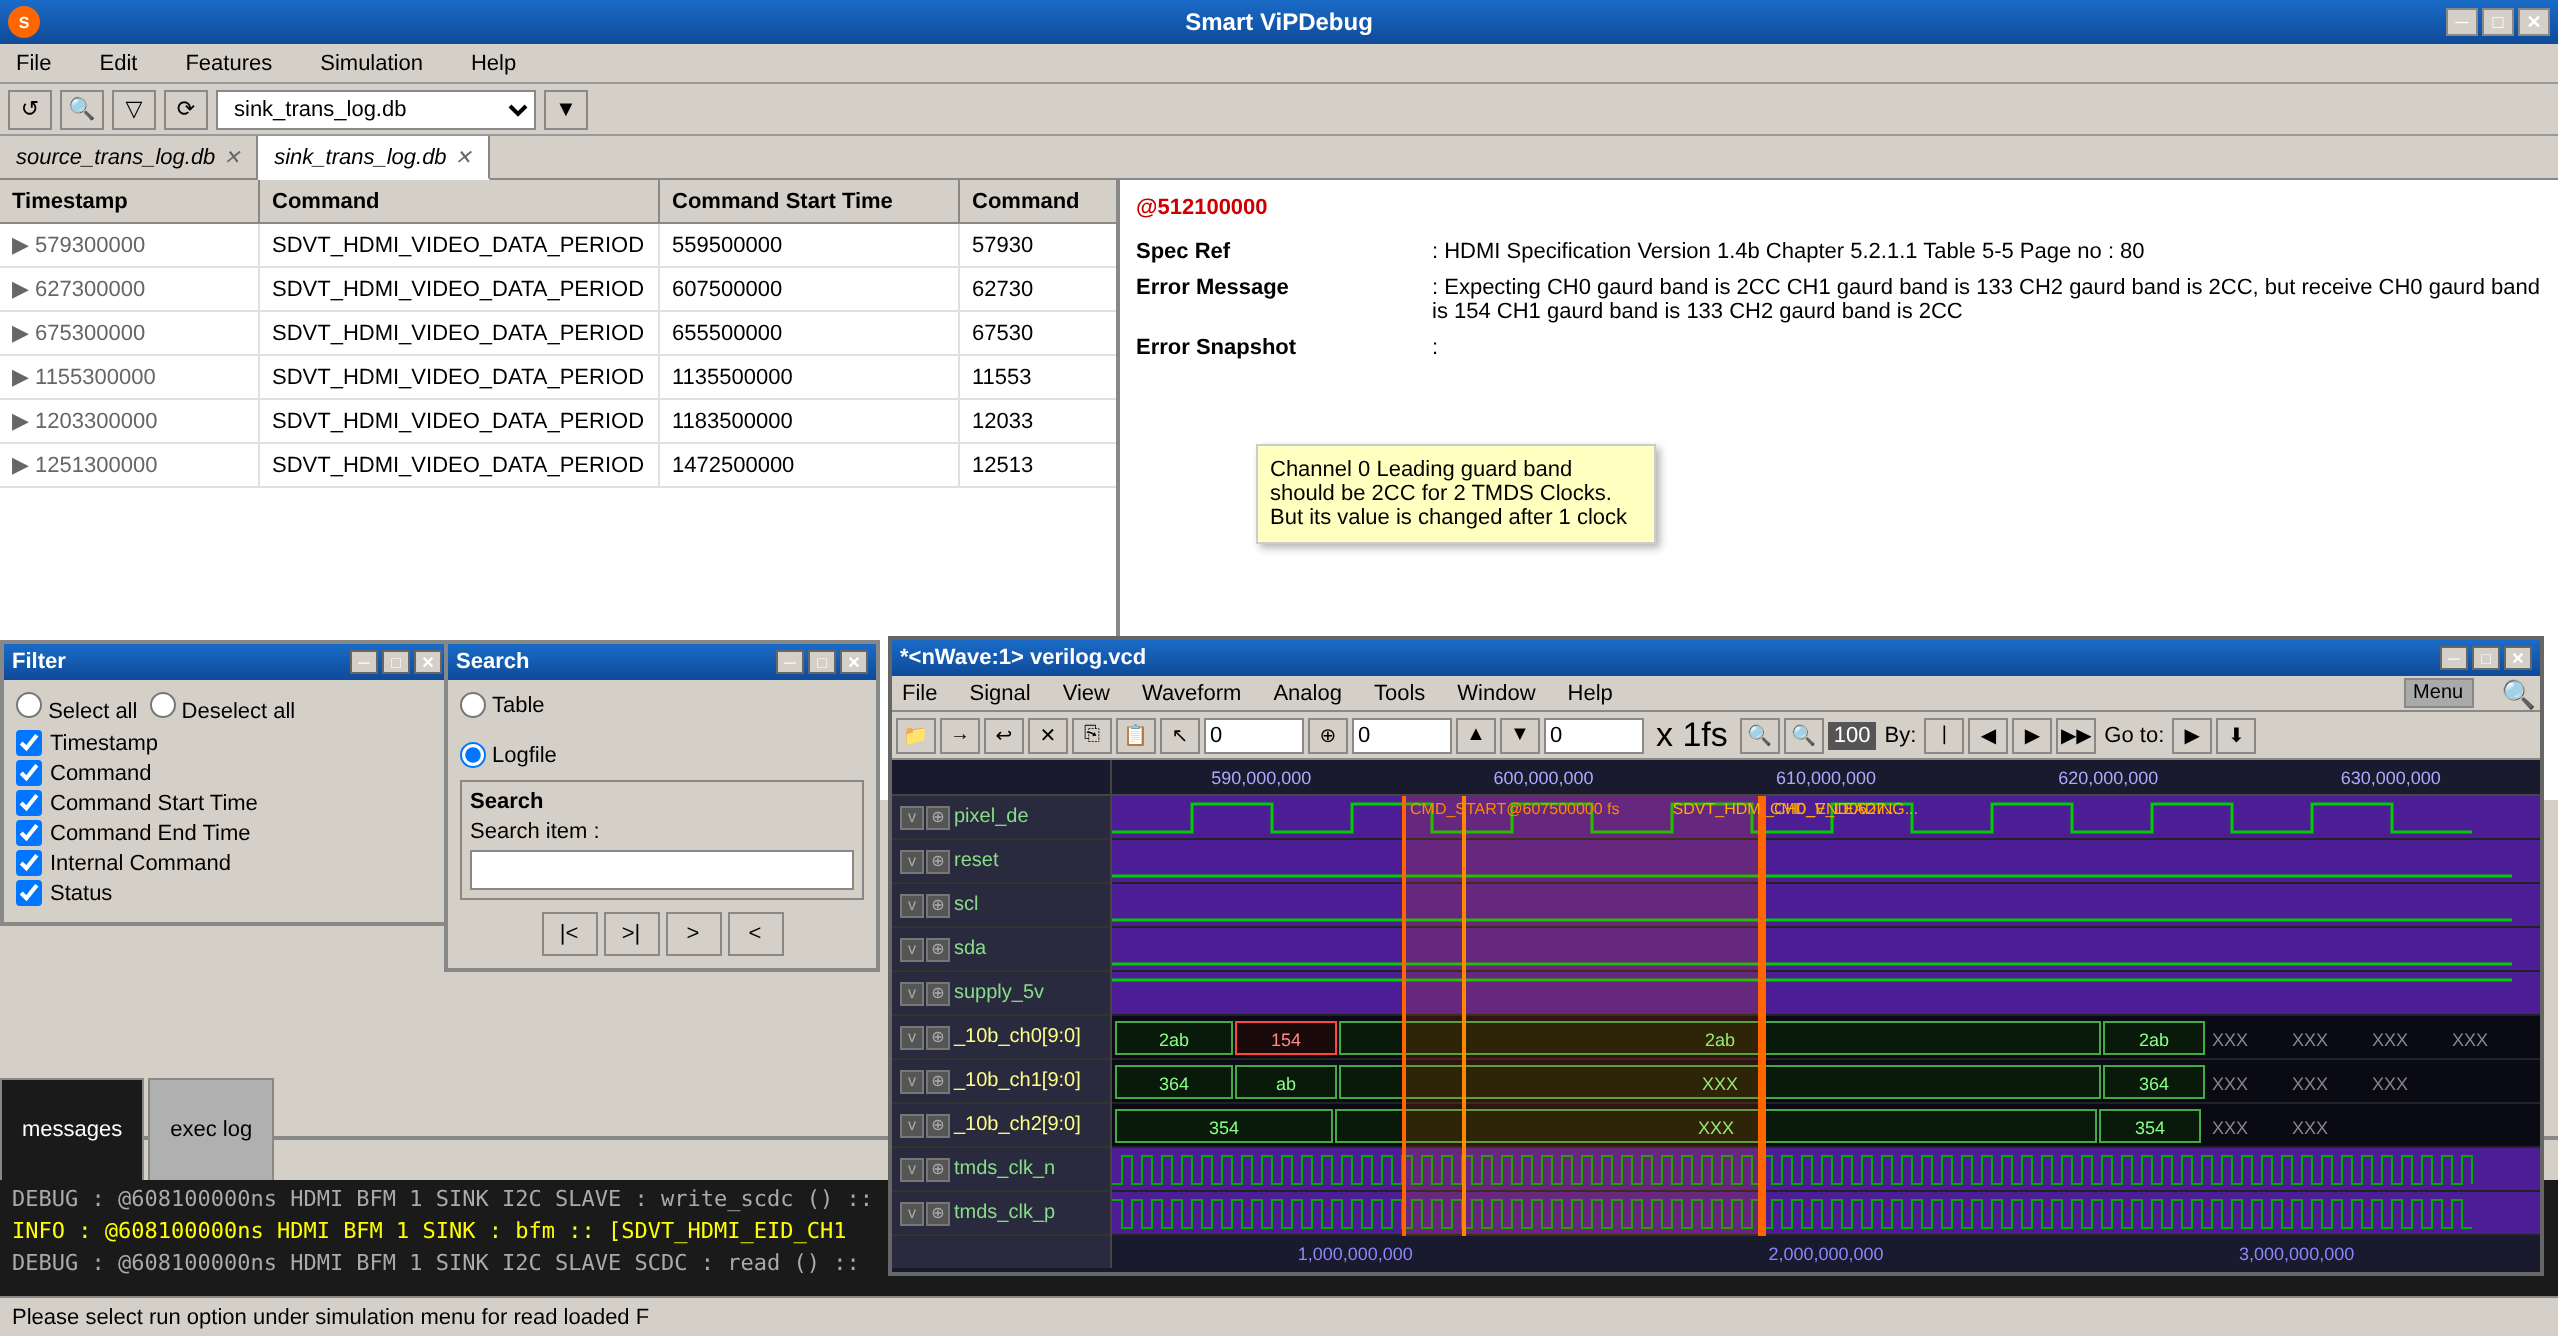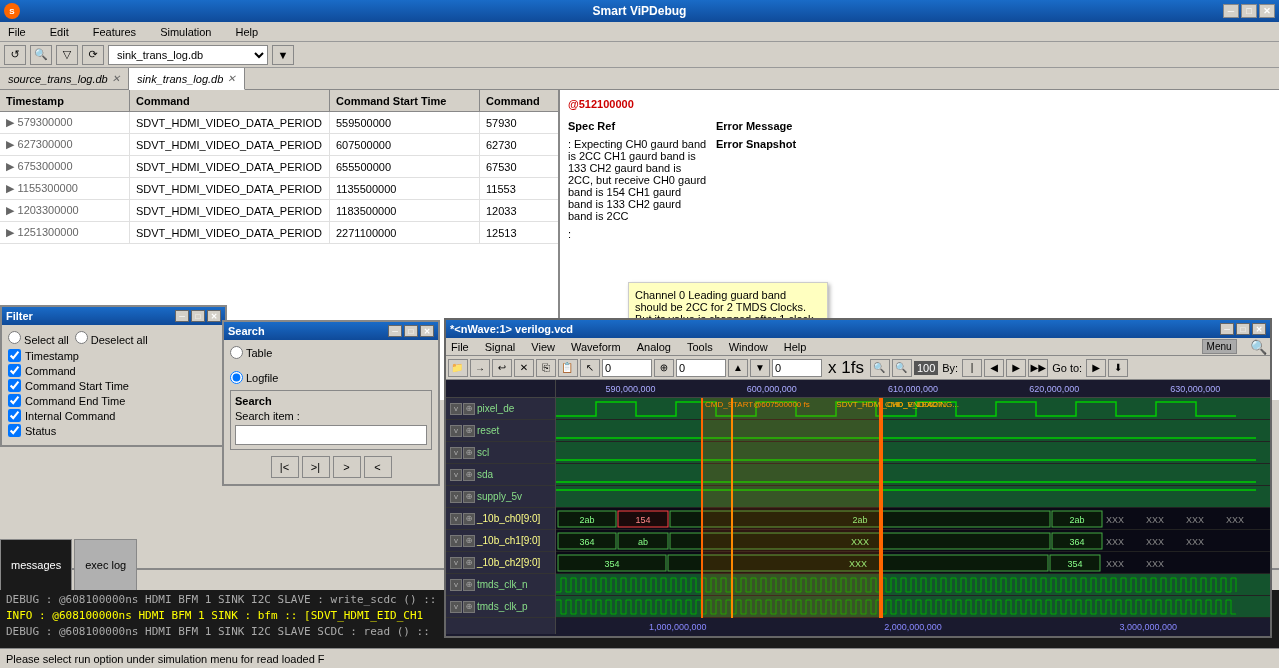--- a/index.html
+++ b/index.html
@@ -38,21 +38,21 @@
     
     .right-panel { flex: 1; background: white; overflow-y: auto; padding: 8px; }
     .error-title { font-size: 13px; font-weight: bold; color: #0066cc; margin-bottom: 4px; }
     .error-timestamp { color: #cc0000; font-weight: bold; margin-bottom: 8px; }
     .info-grid { display: grid; grid-template-columns: 140px 1fr; gap: 2px 8px; font-size: 11px; }
     .info-label { font-weight: bold; padding: 2px 0; }
     .info-value { padding: 2px 0; }
     .tooltip-box { background: #ffffc0; border: 1px solid #ccc; padding: 6px; font-size: 11px; max-width: 200px; margin: 40px 0 0 60px; box-shadow: 2px 2px 4px rgba(0,0,0,0.3); }
 
     
-    .filter-panel { position: absolute; left: 0; top: 305px; width: 227px; background: #d4d0c8; border: 2px solid #888; z-index: 10; }
+    .filter-panel { position: absolute; left: 0; top: 320px; width: 227px; background: #d4d0c8; border: 2px solid #888; z-index: 10; }
     .panel-titlebar { background: linear-gradient(to bottom, #1a6bc7, #0f4a99); color: white; height: 18px; display: flex; align-items: center; padding: 0 4px; font-size: 11px; font-weight: bold; justify-content: space-between; }
     .panel-controls { display: flex; gap: 2px; }
     .panel-btn { width: 14px; height: 12px; background: #d4d0c8; border: 1px solid #666; font-size: 8px; display: flex; align-items: center; justify-content: center; cursor: pointer; }
     .filter-content { padding: 6px; }
     .filter-row { display: flex; align-items: center; gap: 6px; margin-bottom: 3px; }
     .filter-row label { font-size: 11px; }
     .checkbox-item { display: flex; align-items: center; gap: 4px; margin: 2px 0; font-size: 11px; }
 
     
     .search-panel { position: absolute; left: 222px; top: 320px; width: 218px; background: #d4d0c8; border: 2px solid #888; z-index: 10; }
@@ -71,21 +71,21 @@
     .wave-menubar { background: #d4d0c8; height: 18px; display: flex; align-items: center; padding: 0 2px; gap: 10px; border-bottom: 1px solid #888; }
     .wave-menu { font-size: 11px; cursor: pointer; padding: 1px 3px; }
     .wave-toolbar { background: #d4d0c8; height: 24px; display: flex; align-items: center; padding: 0 2px; gap: 2px; border-bottom: 1px solid #888; }
     .wave-btn { width: 20px; height: 18px; background: #d4d0c8; border: 1px solid #888; display: flex; align-items: center; justify-content: center; font-size: 10px; cursor: pointer; }
     .wave-input { height: 18px; background: white; border: 1px solid #888; font-size: 11px; padding: 0 2px; width: 50px; }
     .wave-body { display: flex; height: calc(100% - 62px); }
     .wave-signals { width: 110px; background: #2a2a3e; border-right: 1px solid #444; overflow: hidden; }
     .wave-signal-row { height: 22px; display: flex; align-items: center; padding: 0 4px; border-bottom: 1px solid #333; color: #88dd88; font-size: 10px; gap: 2px; }
     .wave-signal-icons { display: flex; gap: 1px; }
     .sig-icon { width: 12px; height: 12px; background: #555; border: 1px solid #777; display: flex; align-items: center; justify-content: center; font-size: 8px; color: #aaa; }
-    .wave-canvas { flex: 1; background: #14532d; overflow: hidden; position: relative; }
+    .wave-canvas { flex: 1; background: #4c1d95; overflow: hidden; position: relative; }
     .wave-timeline { height: 18px; background: #1a1a2e; border-bottom: 1px solid #444; display: flex; align-items: center; padding: 0 4px; }
     .wave-timeline-labels { display: flex; width: 100%; justify-content: space-around; color: #aaaaff; font-size: 9px; }
     .wave-rows-area { overflow: hidden; }
     .wave-row { height: 22px; border-bottom: 1px solid #222; position: relative; }
     .wave-bottom { background: #1a1a2e; height: 18px; display: flex; align-items: center; padding: 0 4px; }
     .wave-bottom-labels { display: flex; width: 100%; justify-content: space-around; color: #8888ff; font-size: 9px; }
 
     
     .console-area { position: absolute; bottom: 0; left: 0; right: 0; height: 100px; background: #1a1a1a; border-top: 2px solid #888; }
     .console-tabs { background: #d4d0c8; height: 20px; display: flex; align-items: flex-end; }
@@ -177,31 +177,32 @@
         </div>
         <div class="tr">
           <div class="td expand">▶ 1203300000</div>
           <div class="td">SDVT_HDMI_VIDEO_DATA_PERIOD</div>
           <div class="td">1183500000</div>
           <div class="td">12033</div>
         </div>
         <div class="tr">
           <div class="td expand">▶ 1251300000</div>
           <div class="td">SDVT_HDMI_VIDEO_DATA_PERIOD</div>
-          <div class="td">2271100000</div>
+          <div class="td">1472500000</div>
           <div class="td">12513</div>
         </div>
       </div>
     </div>
   </div>
 
   <div class="right-panel">
     <div class="error-timestamp">@512100000</div>
     <div class="info-grid">
       <div class="info-label">Spec Ref</div>
+      <div class="info-value">: HDMI Specification Version 1.4b Chapter 5.2.1.1 Table 5-5 Page no : 80</div>
       <div class="info-label">Error Message</div>
       <div class="info-value">: Expecting CH0 gaurd band is 2CC CH1 gaurd band is 133 CH2 gaurd band is 2CC,  but receive CH0 gaurd band is 154 CH1 gaurd band is 133 CH2 gaurd band is 2CC</div>
       <div class="info-label">Error Snapshot</div>
       <div class="info-value">:</div>
     </div>
     <div style="position: relative; height: 80px;">
       <div class="tooltip-box">Channel 0 Leading guard band should be 2CC for 2 TMDS Clocks. But its value is changed after 1 clock</div>
     </div>
   </div>
 </div>

